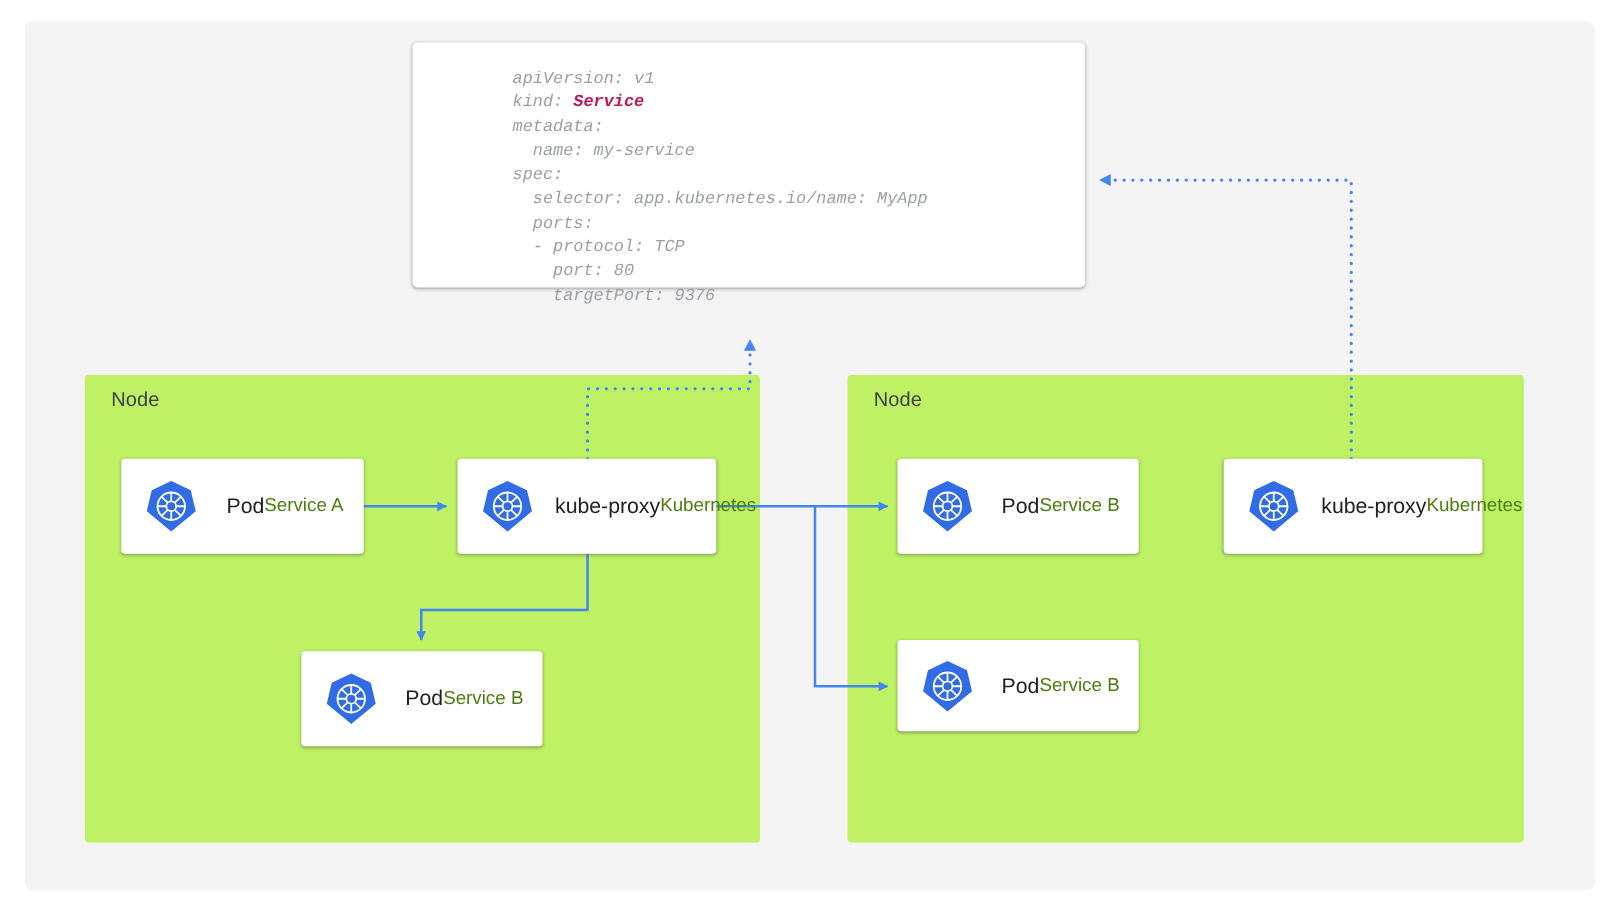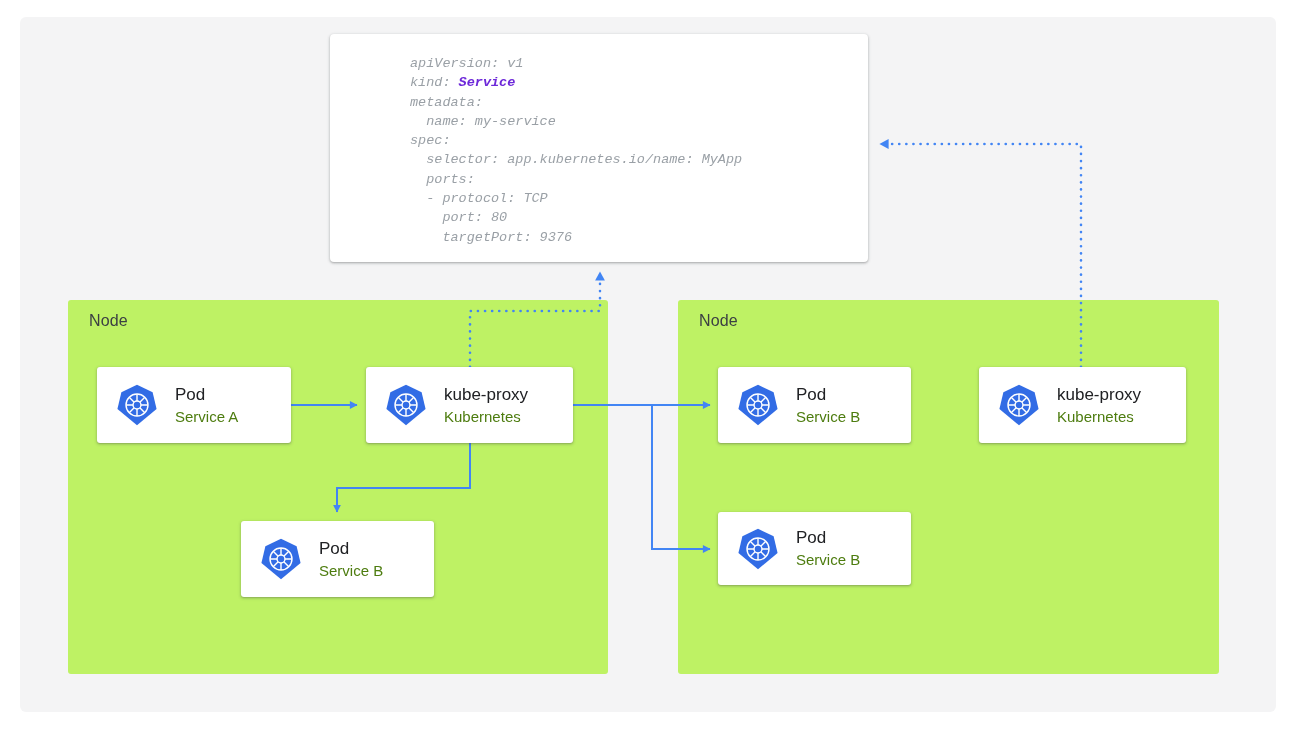--- a/index.html
+++ b/index.html
@@ -71,21 +71,21 @@
   }
   .card .k8s-logo {
     flex: 0 0 auto;
     width: 44px;
     height: 44px;
     margin-left: 18px;
   }
   .card .card-text {
     flex: 1 1 auto;
     display: flex;
-    flex-direction: column;
+    flex-direction: row;
     justify-content: center;
     padding-left: 16px;
     padding-right: 10px;
   }
   .card .card-title {
     font-size: 17px;
     color: #202124;
     line-height: 22px;
     white-space: nowrap;
   }
@@ -102,39 +102,39 @@
   #card-pod-b-top    { left: 718px; top: 367px; width: 193px; height: 76px; }
   #card-pod-b-bottom { left: 718px; top: 512px; width: 193px; height: 73px; }
   #card-kube-right   { left: 979px; top: 367px; width: 207px; height: 76px; }
 
   
   #yaml-card {
     position: absolute;
     left: 330px;
     top: 34px;
     width: 538px;
-    height: 228px;
+    height: 196px;
     background: #ffffff;
     border-radius: 4px;
     box-shadow: 0 1px 2px rgba(60,64,67,.30), 0 1px 3px 1px rgba(60,64,67,.12);
     box-sizing: border-box;
   }
   #yaml-code {
     margin: 0;
     padding: 20px 0 0 80px;
     font-family: "Liberation Mono", "DejaVu Sans Mono", monospace;
     font-size: 13.5px;
     line-height: 19.3px;
     font-style: italic;
     color: #9aa0a6;
     white-space: pre;
   }
   #yaml-code .b {
     font-weight: bold;
-    color: #6d28d9;
+    color: #be185d;
   }
 </style>
 </head>
 <body>
 
 <div id="stage">
 
   <div class="canvas"></div>
 
   <div class="node" id="node-left">

